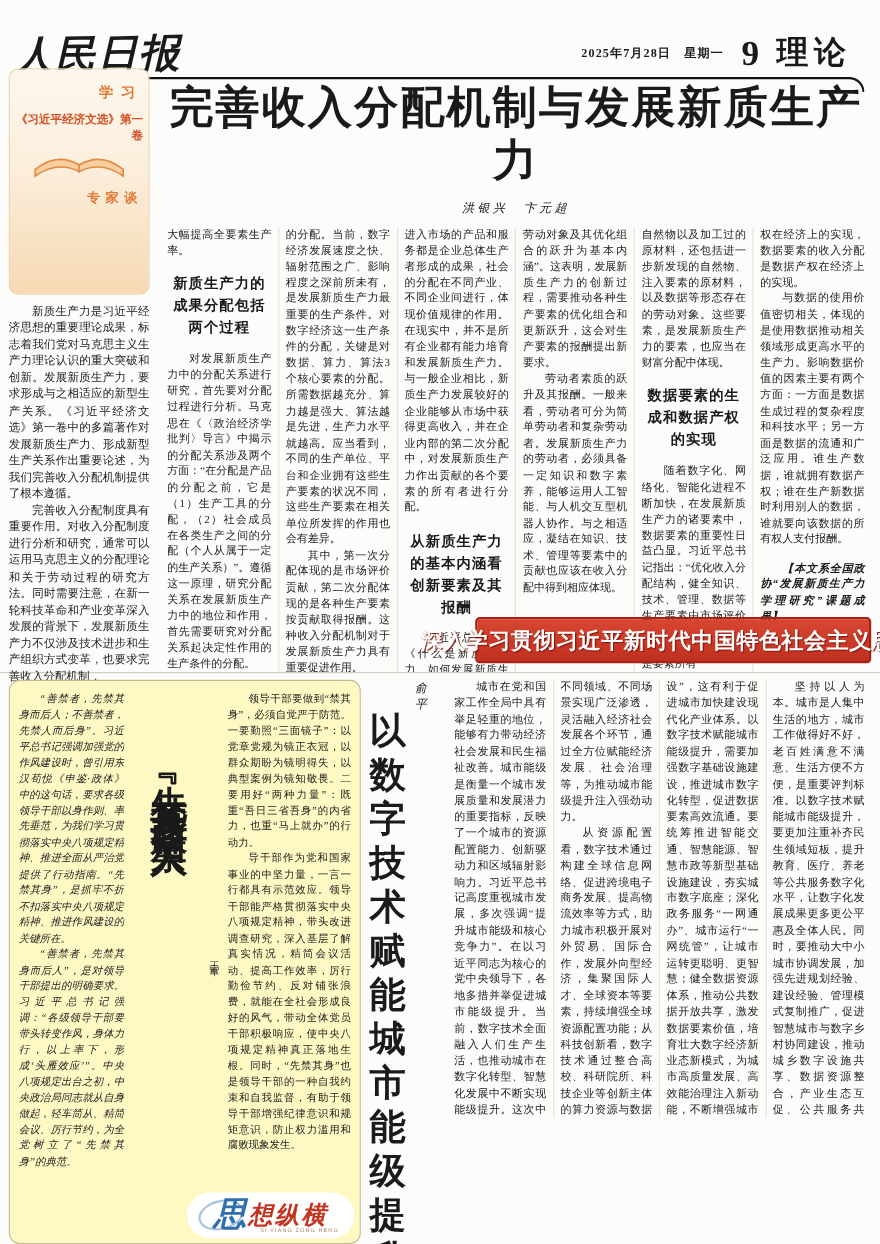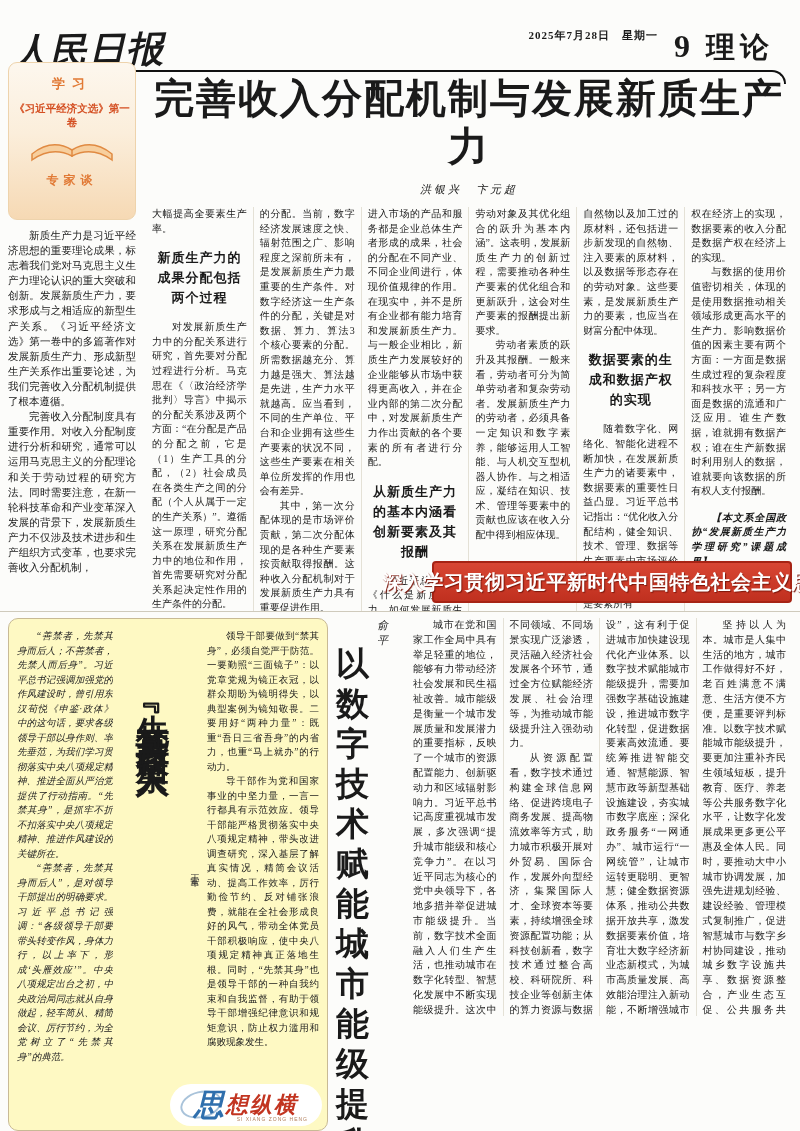--- a/index.html
+++ b/index.html
@@ -7,31 +7,31 @@
   body {
     width:800px; height:1131px; overflow:hidden; background:#fcfcfa;
     font-family:"Liberation Serif","DejaVu Serif",serif; color:#1a1a1a;
     -webkit-font-smoothing:antialiased;
   }
   
   .header { height:56px; padding:28px 8px 0; position:relative; }
   .header-row { display:flex; align-items:flex-end; justify-content:space-between; padding:0 4px; }
   .masthead { font-size:37px; font-weight:bold; font-style:italic; letter-spacing:1px;
     transform:rotate(-1deg); line-height:34px; }
-  .header-right { display:flex; align-items:flex-start; gap:16px; padding-right:14px; }
+  .header-right { display:flex; align-items:center; gap:16px; padding-right:14px; }
   .dateline { font-size:11px; font-weight:bold; letter-spacing:1px; }
   .pagenum { font-size:32px; font-weight:bold; font-family:"Liberation Serif",serif; }
   .section-name { font-size:29px; font-weight:900; font-family:"Liberation Sans",sans-serif; letter-spacing:5px; }
   .header-rule { margin:2px 6px 0; height:14px; border-top:2px solid #111;
     border-right:2px solid #111; border-top-right-radius:14px; }
   
   .top-article { position:relative; display:flex; gap:10px; padding:6px 8px 0; height:556px;
     border-bottom:1px solid #cfcabc; }
   .intro-col { width:128px; flex:none; }
-  .sidebar-box { height:158px; border-radius:9px; text-align:center; padding:12px 5px 0;
+  .sidebar-box { height:206px; border-radius:9px; text-align:right; padding:12px 5px 0;
     background:linear-gradient(180deg,#fdf7ee 0%,#fbeedb 45%,#f6d9b4 100%);
     border:1px solid #eed3ac; }
   .sb-tag { font-size:13px; font-weight:900; letter-spacing:7px; color:#e17a36;
     font-family:"Liberation Sans",sans-serif; }
   .sb-title { font-size:10.5px; font-weight:900; color:#d44f22; margin-top:9px; letter-spacing:0;
     font-family:"Liberation Sans",sans-serif; }
   .sb-book { margin:6px auto 0; display:block; }
   .sb-label { font-size:12px; font-weight:900; letter-spacing:5px; color:#e17a36;
     font-family:"Liberation Sans",sans-serif; margin-top:2px; }
   .intro-text { margin-top:8px; font-size:10.5px; line-height:15.1px; text-align:justify; overflow:hidden; height:382px; }

